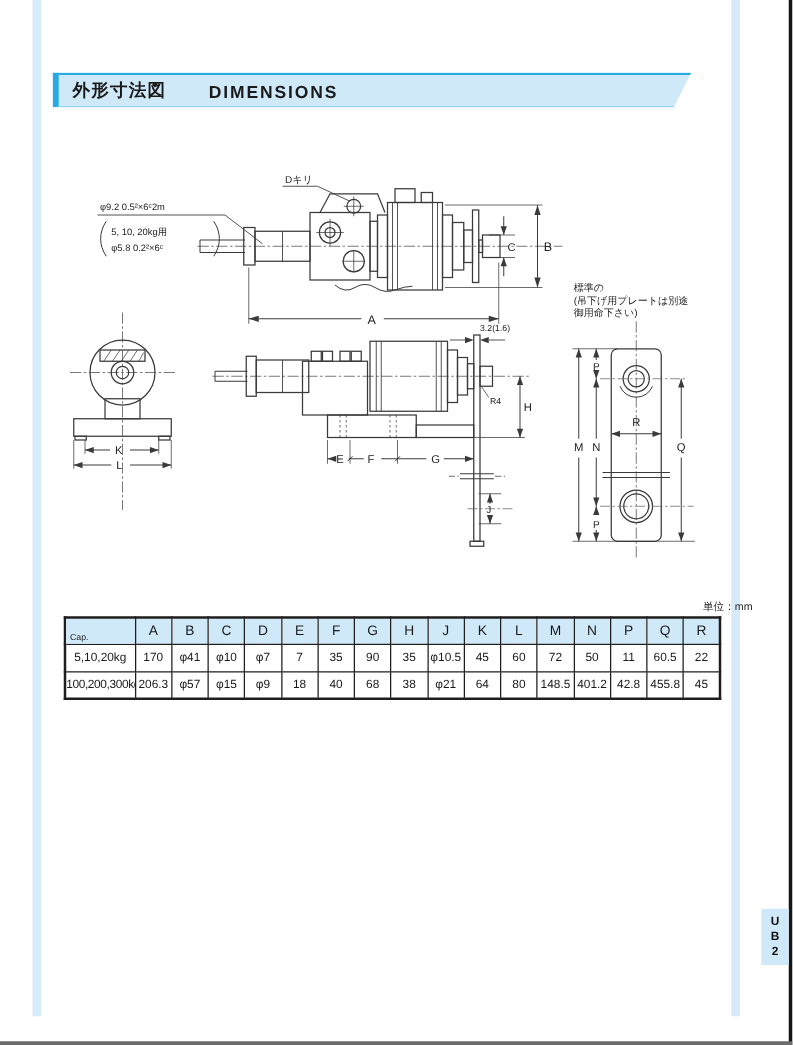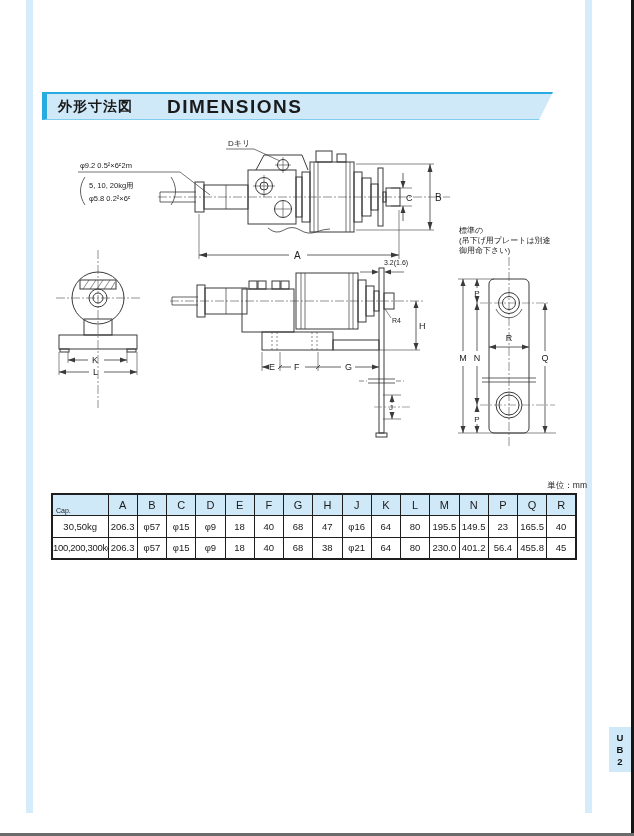--- a/index.html
+++ b/index.html
@@ -2,29 +2,29 @@
 <html><head>
 <meta charset="utf-8">
 <style>
   html,body{margin:0;padding:0;}
   body{width:634px;height:836px;position:relative;background:#ffffff;overflow:hidden;
        font-family:"Liberation Sans",sans-serif;color:#1a1a1a;}
   .strip{position:absolute;top:0;width:7px;height:813px;background:#d7ecfb;}
   .strip.left{left:26px;} .strip.right{left:585px;}
   .edge-right{position:absolute;top:0;left:631px;width:3px;height:836px;background:#161616;}
   .edge-bottom{position:absolute;top:833px;left:0;width:634px;height:3px;background:#6b6b6b;}
-  .banner{position:absolute;left:42px;top:92px;width:506px;height:25px;background:#cfe9f9;
+  .banner{position:absolute;left:42px;top:58px;width:506px;height:25px;background:#cfe9f9;
           border-top:2px solid #29abe2;border-left:5px solid #29abe2;border-bottom:1px solid #7fcdf0;
           clip-path:polygon(0 0,100% 0,calc(100% - 14px) 100%,0 100%);
           display:flex;align-items:center;}
   .banner .jp{font-size:14px;font-weight:bold;margin-left:11px;letter-spacing:1px;}
-  .banner .en{font-size:19px;font-weight:bold;margin-left:34px;letter-spacing:1.5px;}
+  .banner .en{font-size:14px;font-weight:bold;margin-left:34px;letter-spacing:1.5px;}
   svg.draw{position:absolute;left:0;top:0;}
   svg.draw text{font-family:"Liberation Sans",sans-serif;fill:#222;}
-  .unit{position:absolute;left:480px;top:480px;width:107px;text-align:right;font-size:8.5px;color:#222;}
+  .unit{position:absolute;left:495px;top:480px;width:107px;text-align:right;font-size:8.5px;color:#222;}
   table.dim{position:absolute;left:51px;top:493px;width:526px;table-layout:fixed;
             border-collapse:collapse;border:2px solid #1e1e1e;background:#fff;}
   table.dim td,table.dim th{border:1px solid #1e1e1e;text-align:center;vertical-align:middle;
             padding:0;font-weight:normal;overflow:hidden;}
   table.dim thead tr{height:21px;} table.dim tbody tr{height:22px;}
   table.dim thead th{background:#cfe9f9;font-size:11px;}
   table.dim tbody td{font-size:9.5px;}
   td.cap0{font-size:10px;} td.cap2{font-size:8px;letter-spacing:-0.3px;}
   th.capcell{background:linear-gradient(to bottom right,#ffffff 49.2%,#555 49.2%,#555 50.8%,#ffffff 50.8%);position:relative;}
   th.capcell span{position:absolute;left:3px;bottom:1px;font-size:7px;color:#222;}
@@ -287,54 +287,54 @@
       <th>L</th>
       <th>M</th>
       <th>N</th>
       <th>P</th>
       <th>Q</th>
       <th>R</th>
     </tr>
   </thead>
   <tbody>
     <tr>
-      <td class="cap0">30,50kg</td>
-      <td>206.3</td>
-      <td>φ57</td>
-      <td>φ15</td>
-      <td>φ9</td>
-      <td>18</td>
-      <td>40</td>
-      <td>68</td>
-      <td>47</td>
-      <td>φ16</td>
-      <td>64</td>
-      <td>80</td>
-      <td>195.5</td>
-      <td>149.5</td>
-      <td>23</td>
-      <td>165.5</td>
-      <td>40</td>
+      <td class="cap0">5,10,20kg</td>
+      <td>170</td>
+      <td>φ41</td>
+      <td>φ10</td>
+      <td>φ7</td>
+      <td>7</td>
+      <td>35</td>
+      <td>90</td>
+      <td>35</td>
+      <td>φ10.5</td>
+      <td>45</td>
+      <td>60</td>
+      <td>72</td>
+      <td>50</td>
+      <td>11</td>
+      <td>60.5</td>
+      <td>22</td>
     </tr>
     <tr>
       <td class="cap0 cap2">100,200,300kg</td>
       <td>206.3</td>
       <td>φ57</td>
       <td>φ15</td>
       <td>φ9</td>
       <td>18</td>
       <td>40</td>
       <td>68</td>
       <td>38</td>
       <td>φ21</td>
       <td>64</td>
       <td>80</td>
-      <td>230.0</td>
+      <td>148.5</td>
       <td>401.2</td>
-      <td>56.4</td>
+      <td>42.8</td>
       <td>455.8</td>
       <td>45</td>
     </tr>
   </tbody>
 </table>
 
 <div class="side-tab">
   <span>U</span>
   <span>B</span>
   <span>2</span>

